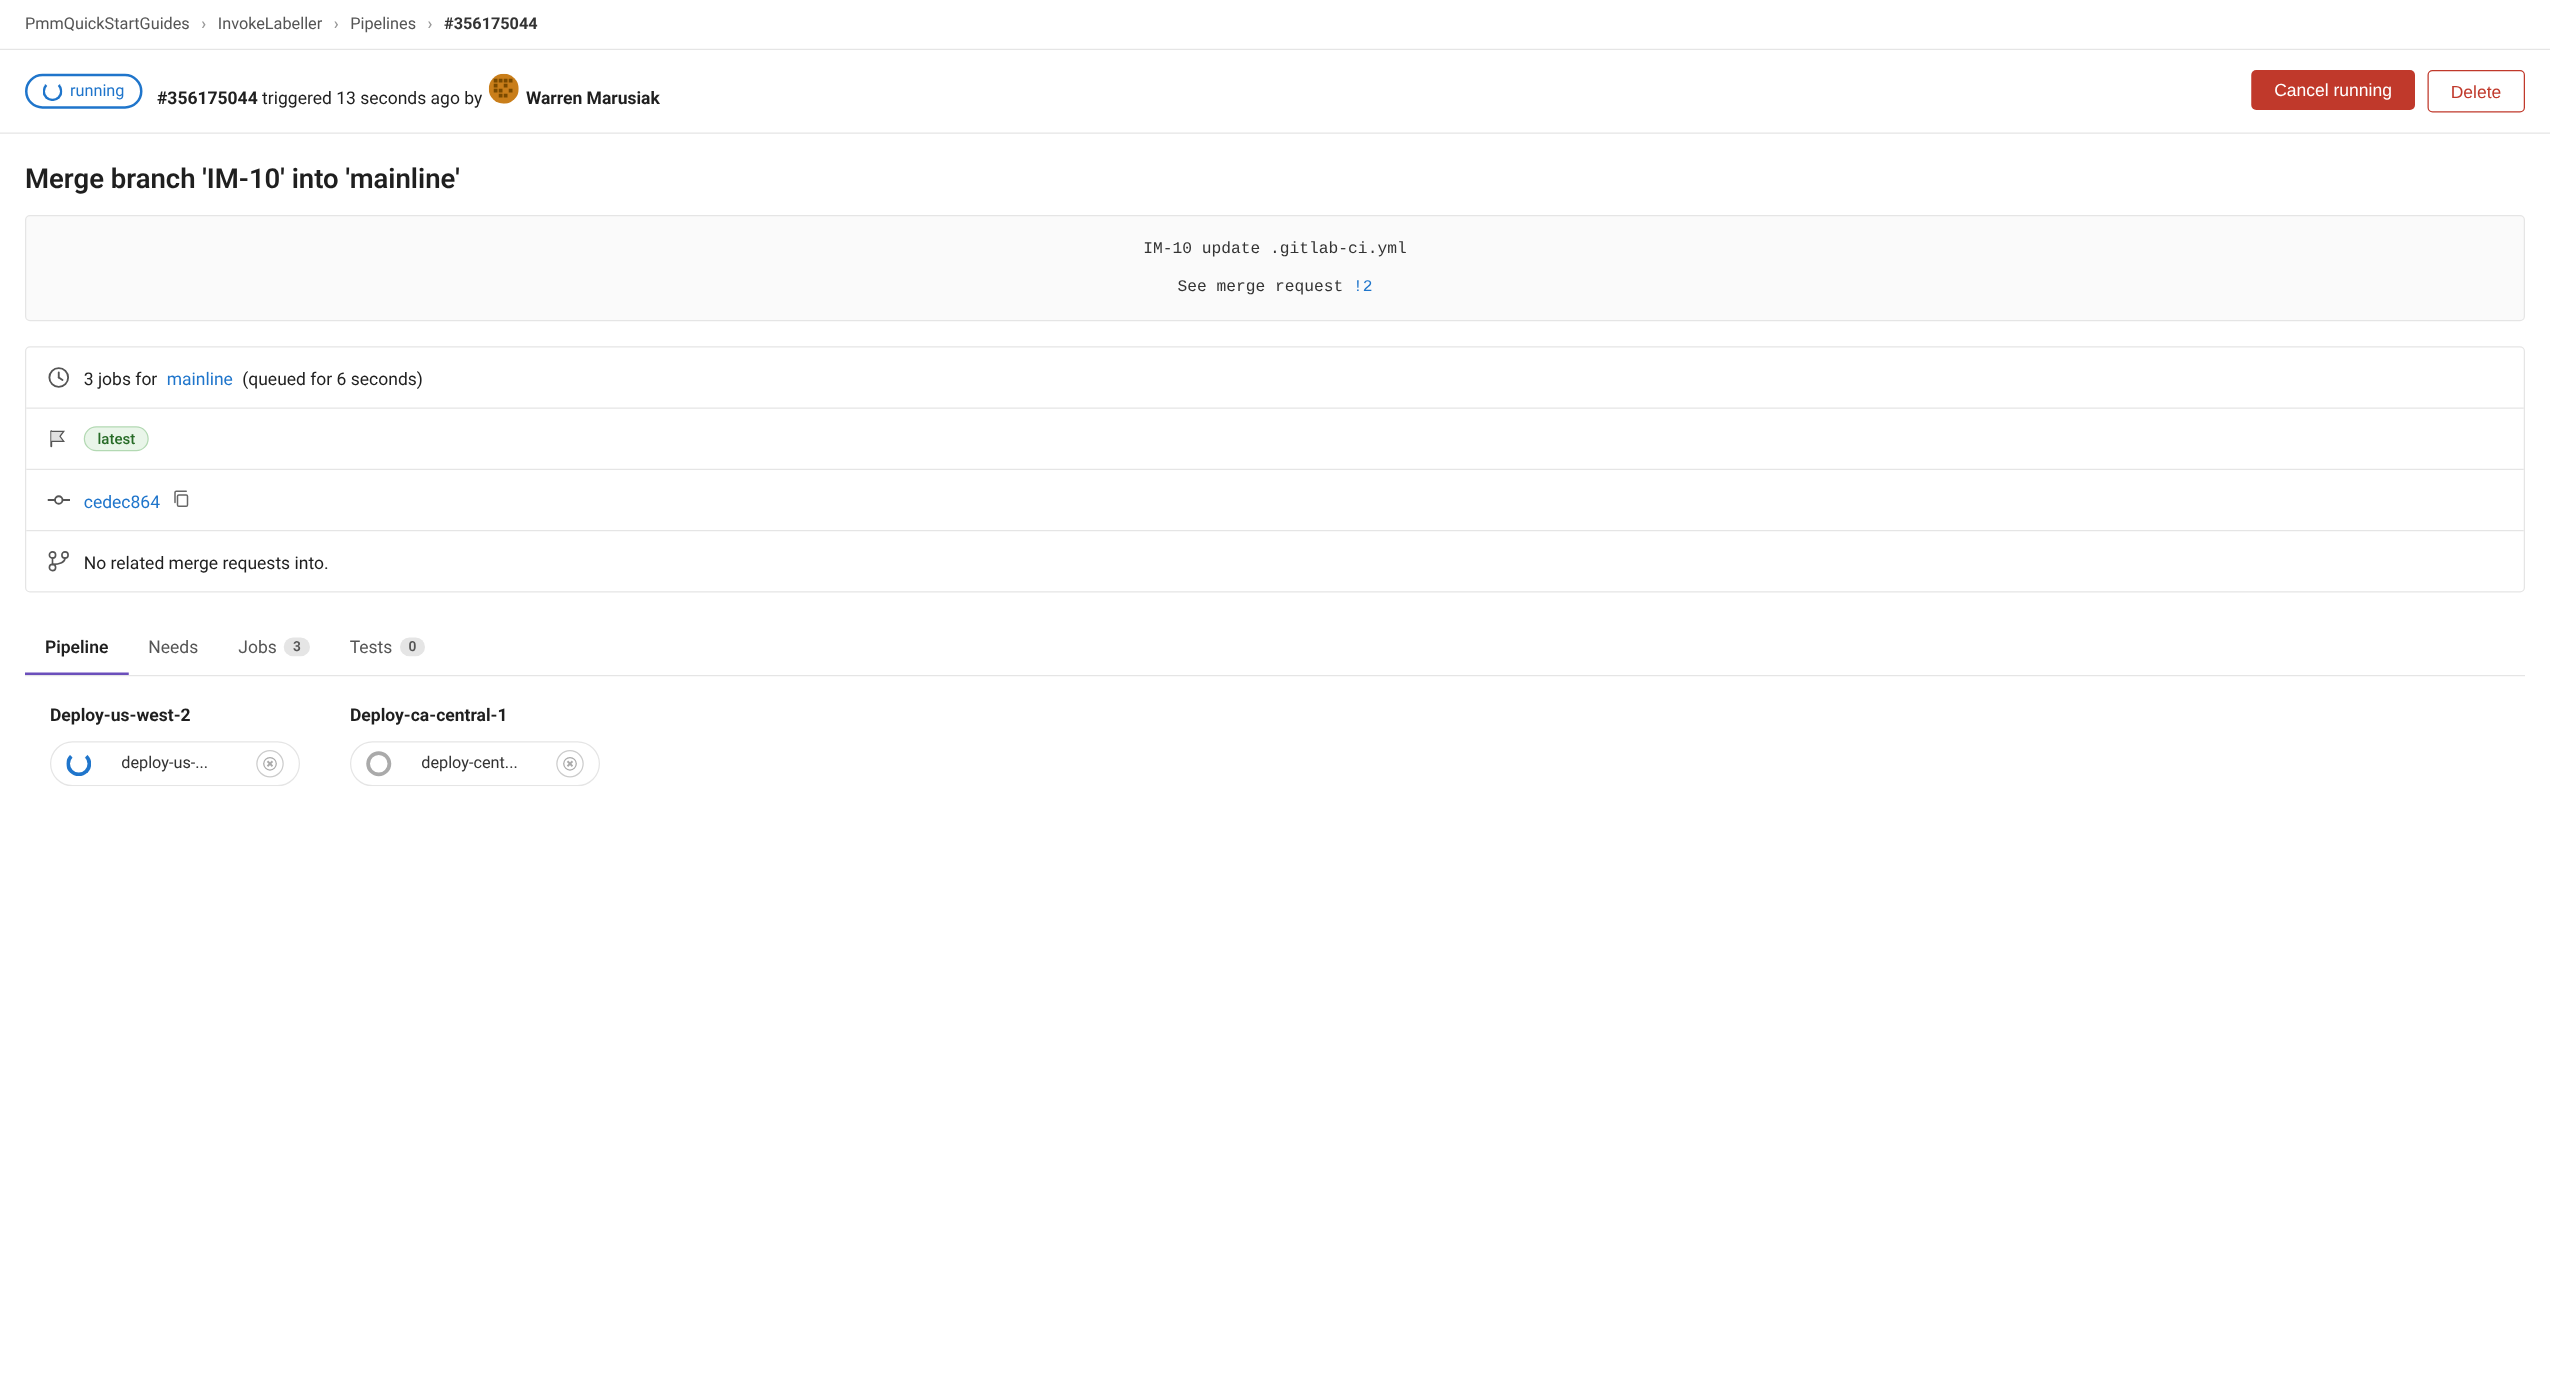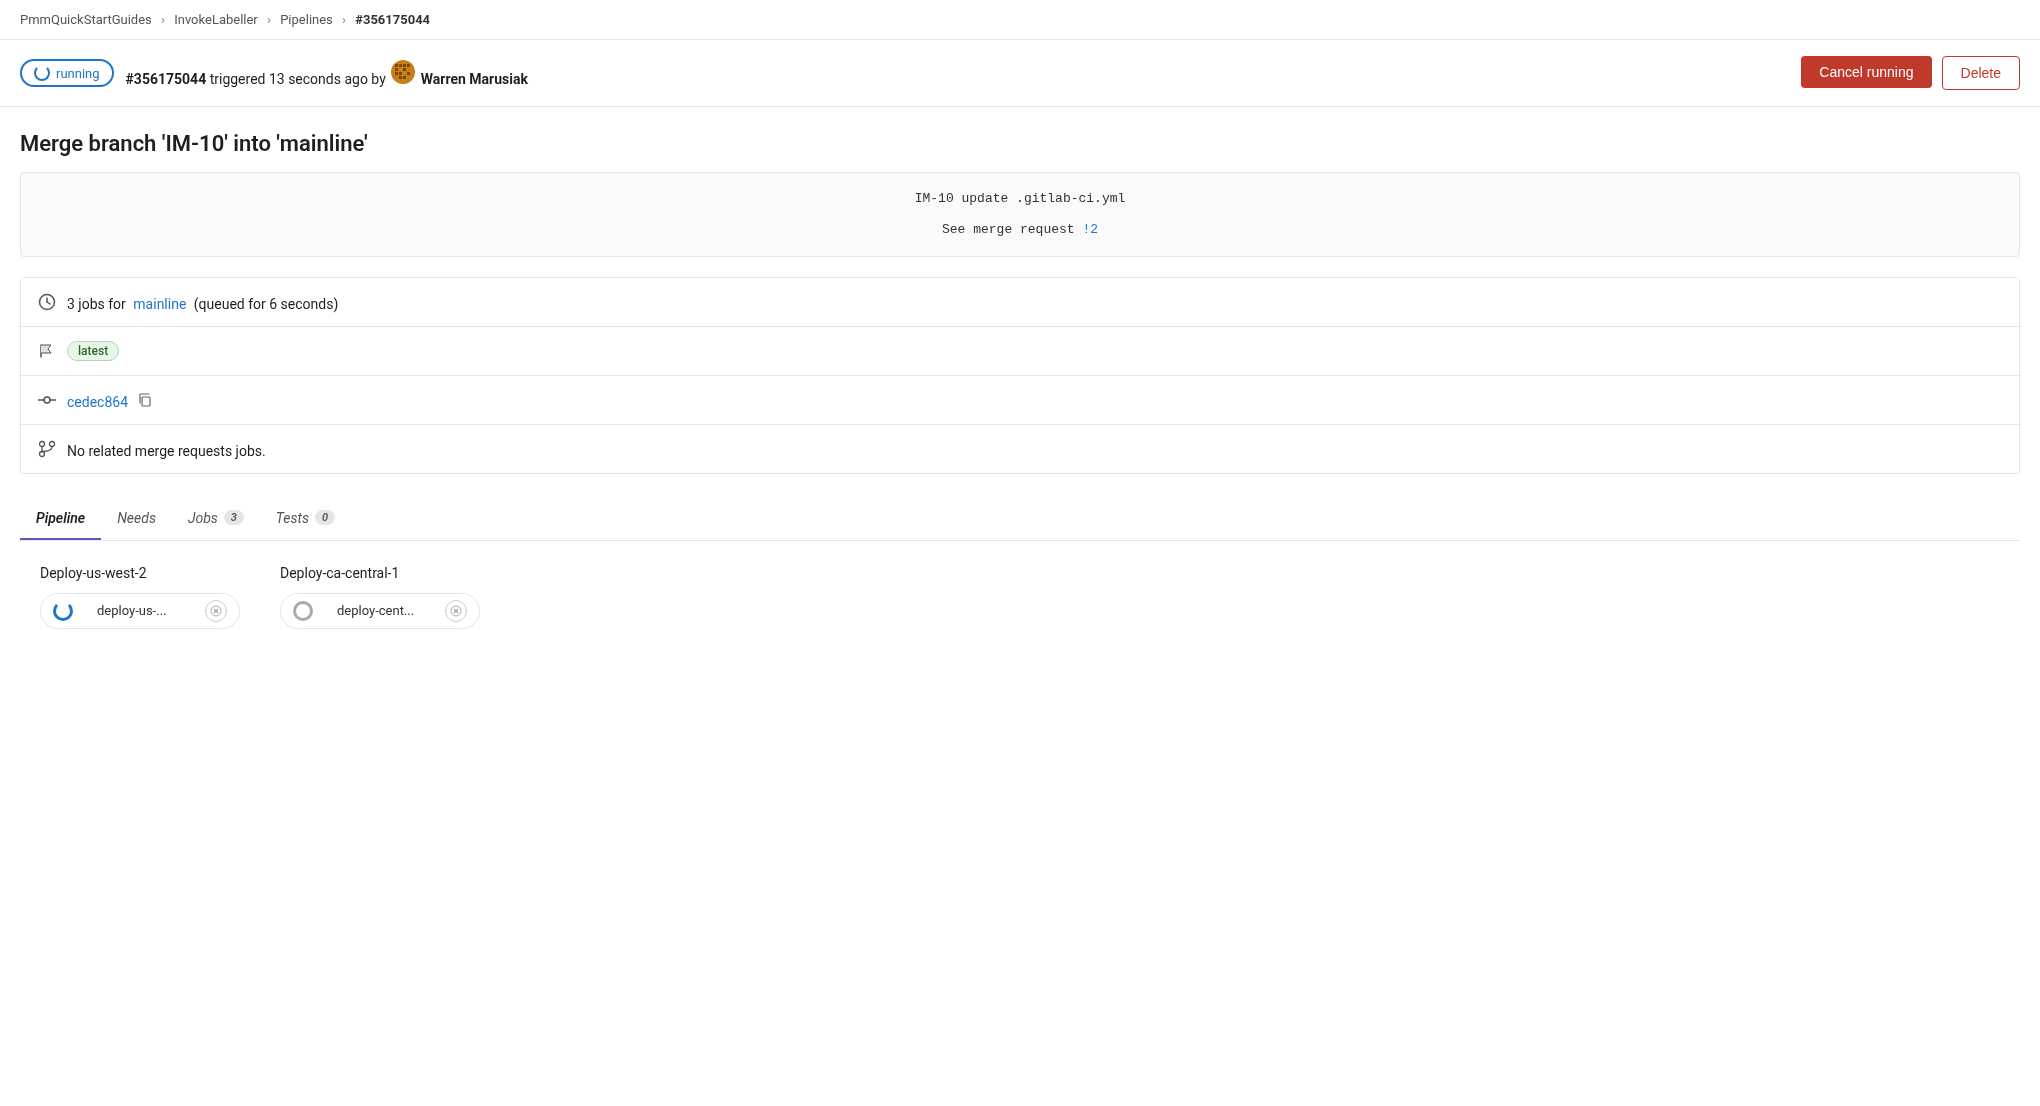--- a/index.html
+++ b/index.html
@@ -174,21 +174,20 @@
     .tab {
       padding: 12px 16px;
       font-size: 14px;
       color: #555;
       cursor: pointer;
       border-bottom: 2px solid transparent;
       display: flex;
       align-items: center;
       gap: 6px;
       text-decoration: none;
-      font-style: italic;
     }
     .tab.active {
       color: #1f1f1f;
       border-bottom: 2px solid #6b4fbb;
       font-weight: 600;
     }
     .tab-count {
       background: #e5e5e5;
       border-radius: 10px;
       padding: 1px 7px;
@@ -202,21 +201,21 @@
       gap: 40px;
       padding: 0 20px;
     }
 
     .stage {
       min-width: 200px;
     }
 
     .stage-title {
       font-size: 14px;
-      font-weight: 400;
+      font-weight: 700;
       margin-bottom: 12px;
     }
 
     .job-card {
       display: flex;
       align-items: center;
       gap: 8px;
       border: 1px solid #e5e5e5;
       border-radius: 20px;
       padding: 6px 12px;
@@ -371,21 +370,21 @@
     <div class="meta-row">
       <div class="meta-icon">
         <svg width="18" height="18" viewBox="0 0 18 18" fill="none" xmlns="http://www.w3.org/2000/svg">
           <circle cx="4" cy="4" r="2.5" stroke="#555" stroke-width="1.3"></circle>
           <circle cx="14" cy="4" r="2.5" stroke="#555" stroke-width="1.3"></circle>
           <circle cx="4" cy="14" r="2.5" stroke="#555" stroke-width="1.3"></circle>
           <path d="M4 6.5v5" stroke="#555" stroke-width="1.3" stroke-linecap="round"></path>
           <path d="M14 6.5c0 3-4 5-10 5" stroke="#555" stroke-width="1.3" stroke-linecap="round"></path>
         </svg>
       </div>
-      <span>No related merge requests jobs.</span>
+      <span>No related merge requests into.</span>
     </div>
 
   </div>
 
   <div class="pipeline-tabs">
     <a class="tab active" href="#">
       <span>Pipeline</span>
     </a>
     <a class="tab" href="#">
       <span>Needs</span>

